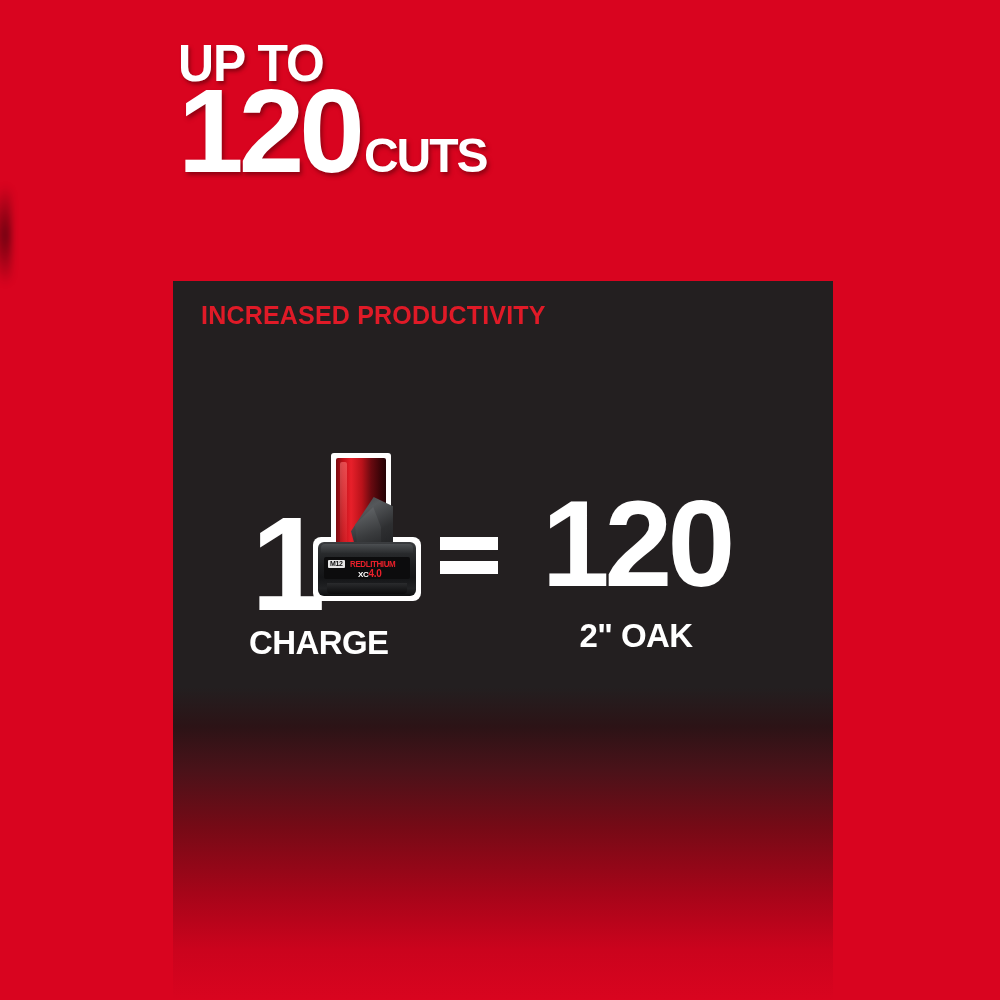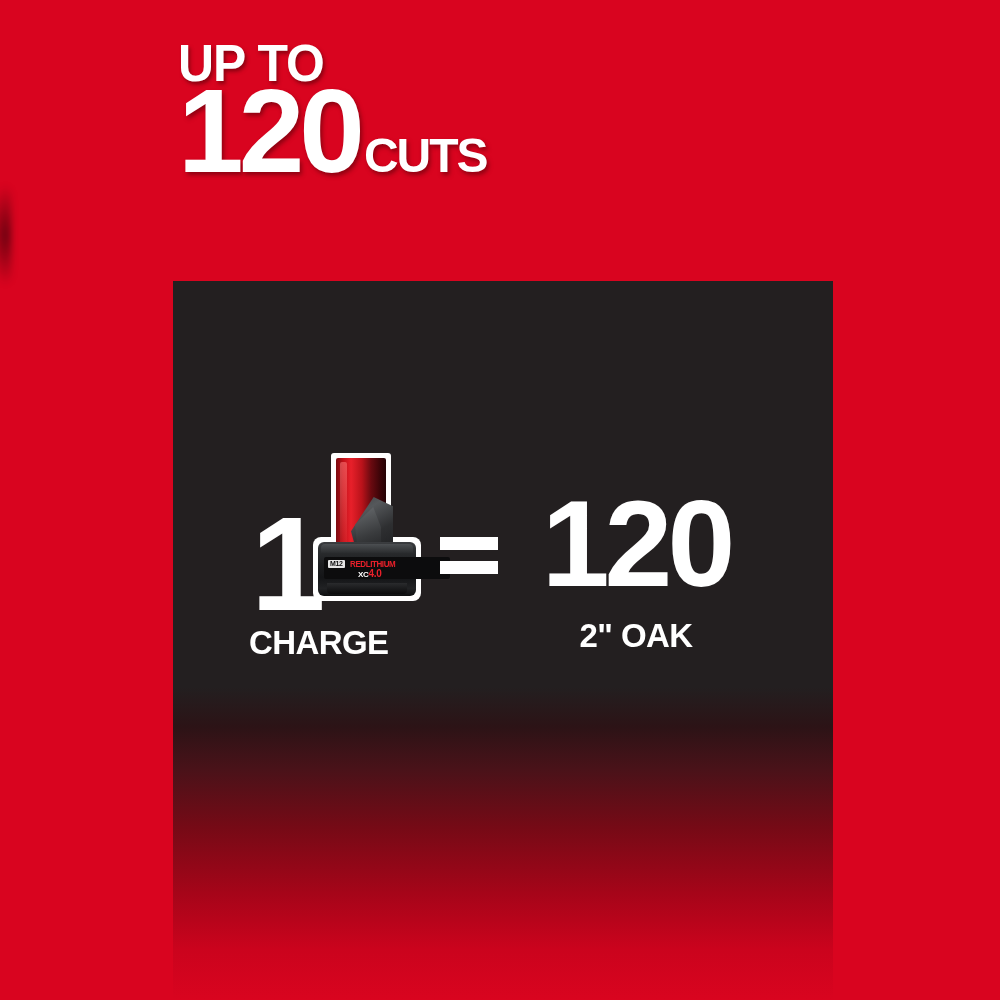--- a/index.html
+++ b/index.html
@@ -225,21 +225,20 @@
     background: linear-gradient(to bottom, #4c4f52, #2b2d2f);
     border-radius: 4px 4px 0 0;
   }
   
   #bat-label {
     position: absolute;
     left: 17px; top: 106px; width: 86px; height: 22px;
     background: #0c0c0d;
     border-radius: 2px;
     overflow: hidden;
-    padding-left: 40px;
   }
   #bat-m12 {
     position: absolute;
     left: 4px; top: 3px;
     font-size: 7px;
     font-weight: bold;
     color: #0c0c0d;
     background: #e6e6e6;
     padding: 0 2px;
     line-height: 8px;
@@ -344,20 +343,21 @@
 
   <div id="headline">
     <span class="hl-line" id="hl-line-1">UP TO</span>
     <span class="hl-line" id="hl-line-2">
       <span id="hl-num">120</span><span id="hl-cuts">CUTS</span>
     </span>
   </div>
 
   <div id="panel">
 
+    <div id="panel-title">INCREASED PRODUCTIVITY</div>
 
     <div id="equation">
 
       <div id="left-group">
         <div id="big-one">1</div>
 
         <div id="battery">
           <div class="bat-outline" id="bat-stem-out"></div>
           <div class="bat-outline" id="bat-base-out"></div>
           <div id="bat-stem"></div>

